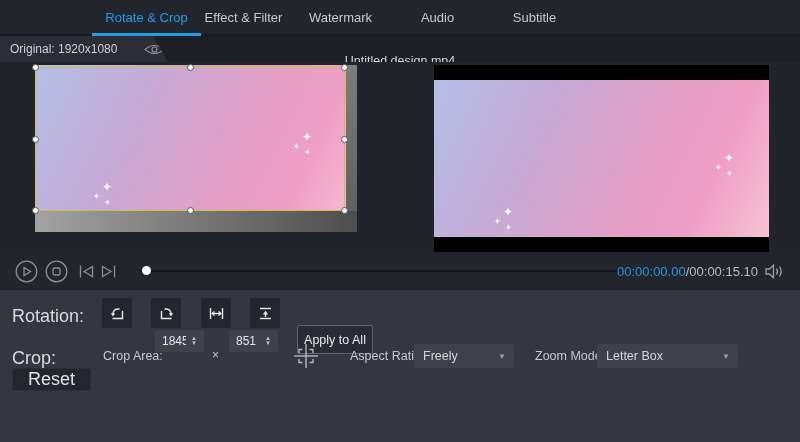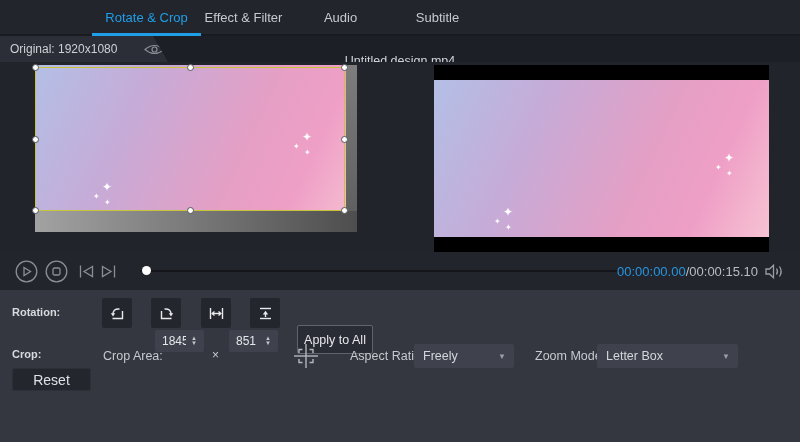--- a/index.html
+++ b/index.html
@@ -48,48 +48,51 @@
   .slider .track { position:absolute; left:0; top:18px; width:480px; height:2px; background:#14161b; border-radius:1px; }
   .slider .thumb { position:absolute; top:14px; width:9px; height:9px; border-radius:50%; background:#ffffff; }
   .time { position:absolute; right:42px; top:0; height:38px; display:flex; align-items:center; font-size:13px; }
   .time .cur { color:#2596e0; }
   .time .tot { color:#b9bcc2; }
   .vol { position:absolute; right:14px; top:7px; width:24px; height:24px; display:flex; align-items:center; justify-content:center; cursor:pointer; }
   .vol svg { stroke:#9a9da4; fill:none; stroke-width:1.3; }
 
   
   .controls { position:absolute; left:0; top:290px; width:800px; height:152px; background:#343640; }
-  .row-label { position:absolute; left:12px; font-size:11px; font-weight:bold; color:#d8dade; }
+  .row-label { position:absolute; left:12px; font-size:18px; font-weight:normal; color:#d8dade; }
   .sq-btn { position:absolute; top:8px; width:30px; height:30px; background:#24262e; border-radius:2px; display:flex; align-items:center; justify-content:center; cursor:pointer; }
   .sq-btn svg { stroke:#e8e9ec; fill:none; stroke-width:1.4; }
   .apply-btn { position:absolute; left:297px; top:9px; width:76px; height:29px; background:#2a2c35; border:1px solid #60636c; border-radius:2px; color:#e6e7ea; font-size:12.5px; display:flex; align-items:center; justify-content:center; cursor:pointer;margin-top:26px; }
   .small-lbl { position:absolute; font-size:12.5px; color:#c6c9cf; }
   .num-input { position:absolute; top:40px; width:49px; height:22px; background:#3f424d; border-radius:2px; display:flex; cursor:text; }
   .num-input input { width:31px; height:22px; background:transparent; border:none; outline:none; color:#e4e6ea; font-size:12px; font-family:"Liberation Sans",sans-serif; padding-left:7px; }
   .stepper { width:16px; display:flex; flex-direction:column; align-items:center; justify-content:center; cursor:pointer; }
   .stepper span { font-size:6px; color:#c3c6cc; line-height:5px; }
   .mul { position:absolute; top:58px; font-size:12px; color:#c6c9cf; }
   .cross-icon { position:absolute; left:291px; top:52px; width:30px; height:28px; display:flex; align-items:center; justify-content:center; cursor:pointer; }
   .cross-icon svg { stroke:#b4b7bd; fill:none; stroke-width:1.4; }
   .dropdown { position:absolute; top:54px; height:24px; background:#3f424d; border-radius:2px; display:flex; align-items:center; cursor:pointer; }
   .dropdown .val { flex:1; padding-left:9px; font-size:12.5px; color:#d4d6db; }
   .dropdown .caret { padding-right:8px; font-size:8px; color:#9a9da5; }
-  .reset-btn { position:absolute; left:12px; top:78px; width:79px; height:23px; background:#24262e; border:1px solid #2e3039; border-radius:2px; color:#dfe1e5; font-size:14px; display:flex; align-items:center; justify-content:center; cursor:pointer; }
+  .reset-btn { position:absolute; left:12px; top:78px; width:79px; height:23px; background:#24262e; border:1px solid #2e3039; border-radius:2px; color:#dfe1e5; font-size:18px; display:flex; align-items:center; justify-content:center; cursor:pointer; }
 </style>
 </head>
 <body>
 
 <div class="app">
 
   <div class="tabbar">
     <div class="tab active">
         <span>Rotate &amp; Crop</span>
       </div>
     <div class="tab">
         <span>Effect &amp; Filter</span>
+      </div>
+    <div class="tab">
+        <span>Watermark</span>
       </div>
     <div class="tab">
         <span>Audio</span>
       </div>
     <div class="tab">
         <span>Subtitle</span>
       </div>
   </div>
 
   <div class="hdr">

